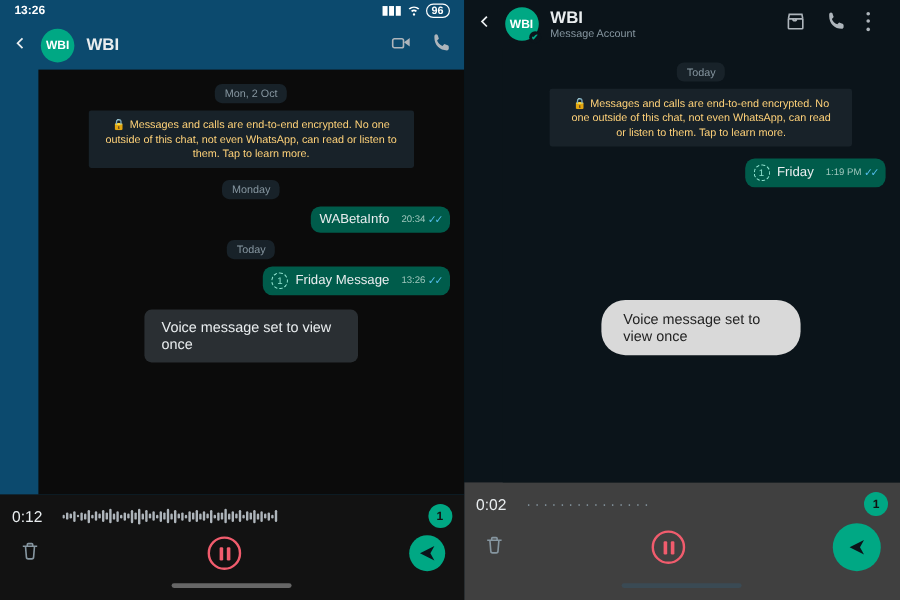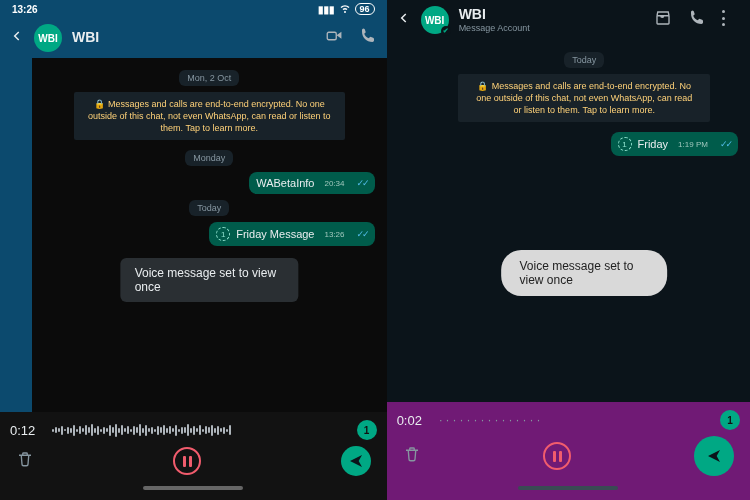--- a/index.html
+++ b/index.html
@@ -28,30 +28,30 @@
   
   .body { flex: 1; position: relative; overflow: hidden; padding: 6px 12px; margin-left: 32px; }
   .phone.left  .body { background: #0b0b0b; }
   .phone.right .body { background: #0b141a; }
   .datelabel { margin: 6px auto; background: #182229; color: #8696a0; font-size: 9px; padding: 3px 8px; border-radius: 6px; width: max-content; }
   .e2e { margin: 6px auto 10px; background: #182229; color: #ffd279; font-size: 9px; padding: 6px 14px; border-radius: 2px; width: 82%; text-align: center; line-height: 1.35; }
   .e2e .lock { margin-right: 3px; }
 
   .row-out { display: flex; justify-content: flex-end; margin: 4px 0; }
   .bubble { background: #005c4b; color: #e9edef; border-radius: 8px; padding: 5px 7px; font-size: 11px; display: flex; align-items: center; gap: 6px; max-width: 78%; }
-  .bubble .meta { font-size: 8px; color: #9fc7bd; display: flex; align-items: center; gap: 12px; margin-left: 4px; }
+  .bubble .meta { font-size: 8px; color: #9fc7bd; display: flex; gap: 2px; margin-left: 4px; }
   .ticks { color: #53bdeb; font-size: 9px; letter-spacing: -2px; }
   .vo-icon { width: 14px; height: 14px; border: 1.5px dashed #8fe2cf; border-radius: 50%; display: inline-flex; align-items: center; justify-content: center; font-size: 8px; color: #8fe2cf; }
 
   .toast { position: absolute; left: 50%; transform: translateX(-50%); }
   .toast.dark  { top: 200px; background: #2a2f33; color: #e9edef; padding: 8px 14px; border-radius: 6px; font-size: 12px; }
   .toast.light { top: 210px; background: #d9d9d9; color: #222; padding: 9px 18px; border-radius: 20px; font-size: 12px; }
 
   
-  .rec { background: #701a75; padding: 8px 10px; display: flex; flex-direction: column; gap: 6px; }
+  .rec { background: #404040; padding: 8px 10px; display: flex; flex-direction: column; gap: 6px; }
   .phone.left .rec { background: #121212; }
   .rec-top { display: flex; align-items: center; gap: 8px; }
   .timer { color: #e9edef; font-size: 13px; min-width: 34px; }
   .wave { flex: 1; height: 18px; display: flex; align-items: center; gap: 1px; overflow: hidden; }
   .wave span { width: 2px; background: #aeb5bb; border-radius: 1px; }
   .dotswave { flex: 1; color: #8696a0; font-size: 12px; letter-spacing: 3px; text-align: left; }
   .once { width: 20px; height: 20px; border-radius: 50%; background: #00a884; color: #111; font-size: 10px; font-weight: 700; display: flex; align-items: center; justify-content: center; }
   .rec-bot { display: flex; align-items: center; justify-content: space-between; padding: 0 6px; }
   .trash svg { width: 18px; height: 18px; color: #8696a0; }
   .pause { width: 28px; height: 28px; border: 2px solid #f15c6d; border-radius: 50%; display: flex; align-items: center; justify-content: center; gap: 3px; }

